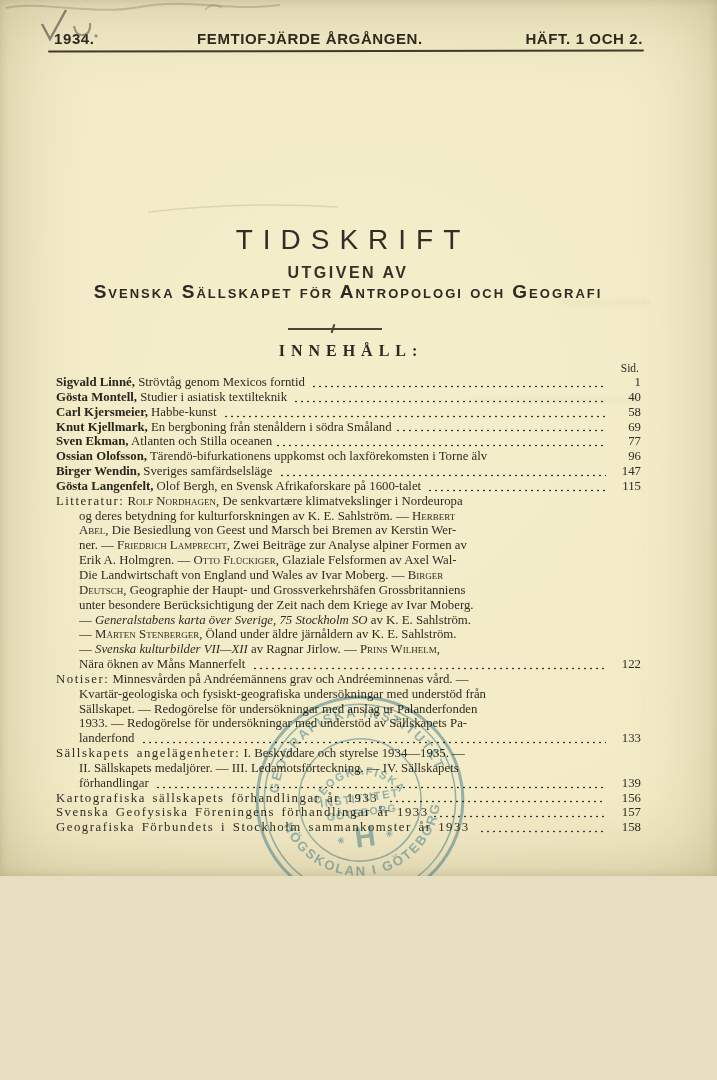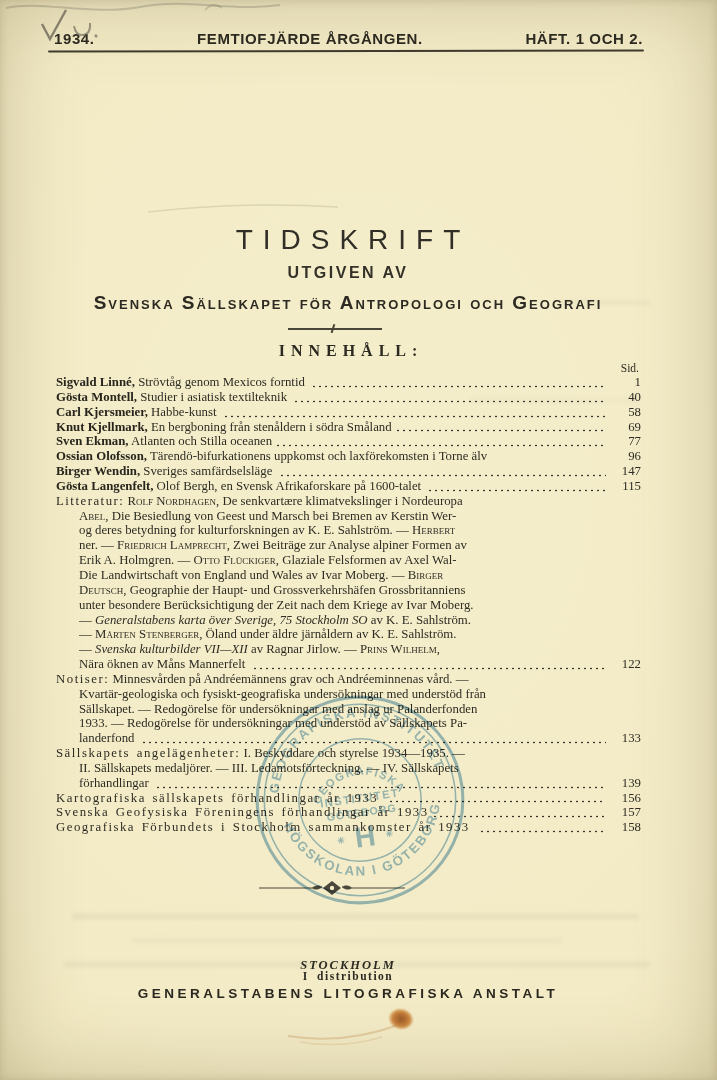--- a/index.html
+++ b/index.html
@@ -1,36 +1,36 @@
 <!DOCTYPE html>
 <html><head>
 <meta charset="utf-8">
 <style>
   html,body{margin:0;padding:0;background:#e8dfc0;}
-  .page{position:relative;width:717px;height:1080px;overflow:hidden;
+  .page{position:relative;width:717px;height:876px;overflow:hidden;
     font-family:"Liberation Serif",serif;color:#2e2c24;
     background:radial-gradient(ellipse 120% 100% at 50% 45%, #f5eecb 0%, #f3ebc6 55%, #eadfb2 88%, #e3d5a4 100%);}
   .page::after{content:"";position:absolute;inset:0;pointer-events:none;
     box-shadow:inset 0 0 80px rgba(110,95,55,.30), inset 0 0 10px rgba(110,95,55,.22);}
   .abs{position:absolute;}
 
   
   .hdr{top:30px;left:54px;right:74px;display:flex;justify-content:space-between;align-items:baseline;
     font-family:"Liberation Sans",sans-serif;font-weight:700;font-size:15px;letter-spacing:.6px;color:#2a2820;}
   .hdr-rule{top:50px;left:48px;width:596px;height:2px;background:#3e3a2e;transform:rotate(-.12deg);border-radius:1px;}
 
   
   .ctr{left:56px;width:584px;text-align:center;}
   .ymer{top:78px;font-family:"DejaVu Serif",serif;font-weight:700;font-size:118px;line-height:1.2;
     letter-spacing:.22em;color:#d8402a;text-indent:.22em;}
   .tidskrift{top:224px;font-family:"Liberation Sans",sans-serif;font-size:28px;font-weight:400;
     letter-spacing:10px;text-indent:10px;color:#302e26;}
   .utgiven{top:264px;font-family:"Liberation Sans",sans-serif;font-size:16px;font-weight:700;
     letter-spacing:2.5px;color:#333128;}
-  .society{top:292px;font-family:"Liberation Sans",sans-serif;font-size:19px;font-weight:700;
+  .society{top:281px;font-family:"Liberation Sans",sans-serif;font-size:19px;font-weight:700;
     font-variant:small-caps;letter-spacing:2px;color:#2c2a22;}
   .mini-rule{top:328px;left:288px;width:94px;height:1.6px;background:#4a463a;}
   .mini-tick{top:324px;left:332px;width:1.6px;height:9px;background:#4a463a;transform:rotate(18deg);}
 
   
   .innehall{top:342px;font-family:"Liberation Serif",serif;font-weight:700;font-size:16px;
     letter-spacing:6px;text-indent:6px;color:#2b2921;}
   .toc{top:361px;left:56px;width:585px;font-size:12.8px;line-height:14.85px;color:#2e2c24;}
   .sid{text-align:right;padding-right:2px;font-size:11.5px;line-height:14px;}
   .toc-line{display:flex;align-items:flex-end;white-space:pre;}
@@ -97,22 +97,22 @@
     <div class="sid">Sid.</div>
   <div class="toc-line"><span class="txt"><span class="b">Sigvald Linné,</span><span> Strövtåg genom Mexicos forntid </span></span><span class="leader"></span><span class="pnum">1</span></div>
       <div class="toc-line"><span class="txt"><span class="b">Gösta Montell,</span><span> Studier i asiatisk textilteknik </span></span><span class="leader"></span><span class="pnum">40</span></div>
       <div class="toc-line"><span class="txt"><span class="b">Carl Kjersmeier,</span><span> Habbe-kunst </span></span><span class="leader"></span><span class="pnum">58</span></div>
       <div class="toc-line"><span class="txt"><span class="b">Knut Kjellmark,</span><span> En bergboning från stenåldern i södra Småland</span></span><span class="leader"></span><span class="pnum">69</span></div>
       <div class="toc-line"><span class="txt"><span class="b">Sven Ekman,</span><span> Atlanten och Stilla oceanen</span></span><span class="leader"></span><span class="pnum">77</span></div>
       <div class="toc-line"><span class="txt"><span class="b">Ossian Olofsson,</span><span> Tärendö-bifurkationens uppkomst och laxförekomsten i Torne älv</span></span><span class="spacer"></span><span class="pnum">96</span></div>
       <div class="toc-line"><span class="txt"><span class="b">Birger Wendin,</span><span> Sveriges samfärdselsläge </span></span><span class="leader"></span><span class="pnum">147</span></div>
       <div class="toc-line"><span class="txt"><span class="b">Gösta Langenfelt,</span><span> Olof Bergh, en Svensk Afrikaforskare på 1600-talet </span></span><span class="leader"></span><span class="pnum">115</span></div>
       <div class="toc-line"><span class="txt"><span class="sp">Litteratur:</span><span> </span><span class="sc">Rolf Nordhagen,</span><span> De senkvartære klimatvekslinger i Nordeuropa</span></span></div>
+      <div class="toc-line ind"><span class="txt"><span>og deres betydning for kulturforskningen av K. E. Sahlström. — </span><span class="sc">Herbert</span></span></div>
       <div class="toc-line ind"><span class="txt"><span class="sc">Abel,</span><span> Die Besiedlung von Geest und Marsch bei Bremen av Kerstin Wer-</span></span></div>
-      <div class="toc-line ind"><span class="txt"><span>og deres betydning for kulturforskningen av K. E. Sahlström. — </span><span class="sc">Herbert</span></span></div>
       <div class="toc-line ind"><span class="txt"><span>ner. — </span><span class="sc">Friedrich Lamprecht,</span><span> Zwei Beiträge zur Analyse alpiner Formen av</span></span></div>
       <div class="toc-line ind"><span class="txt"><span>Erik A. Holmgren. — </span><span class="sc">Otto Flückiger,</span><span> Glaziale Felsformen av Axel Wal-</span></span></div>
       <div class="toc-line ind"><span class="txt"><span>Die Landwirtschaft von England und Wales av Ivar Moberg. — </span><span class="sc">Birger</span></span></div>
       <div class="toc-line ind"><span class="txt"><span class="sc">Deutsch,</span><span> Geographie der Haupt- und Grossverkehrshäfen Grossbritanniens</span></span></div>
       <div class="toc-line ind"><span class="txt"><span>unter besondere Berücksichtigung der Zeit nach dem Kriege av Ivar Moberg.</span></span></div>
       <div class="toc-line ind"><span class="txt"><span>— </span><span class="i">Generalstabens karta över Sverige, 75 Stockholm SO</span><span> av K. E. Sahlström.</span></span></div>
       <div class="toc-line ind"><span class="txt"><span>— </span><span class="sc">Mårten Stenberger,</span><span> Öland under äldre järnåldern av K. E. Sahlström.</span></span></div>
       <div class="toc-line ind"><span class="txt"><span>— </span><span class="i">Svenska kulturbilder VII—XII</span><span> av Ragnar Jirlow. — </span><span class="sc">Prins Wilhelm,</span></span></div>
       <div class="toc-line ind"><span class="txt"><span>Nära öknen av Måns Mannerfelt </span></span><span class="leader"></span><span class="pnum">122</span></div>
       <div class="toc-line"><span class="txt"><span class="sp">Notiser:</span><span> Minnesvården på Andréemännens grav och Andréeminnenas vård. —</span></span></div>

